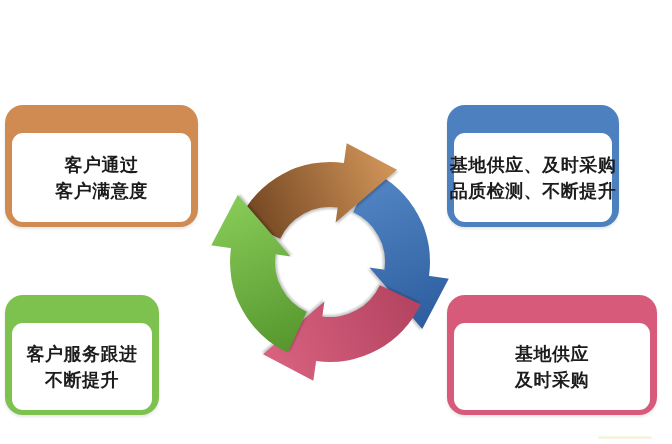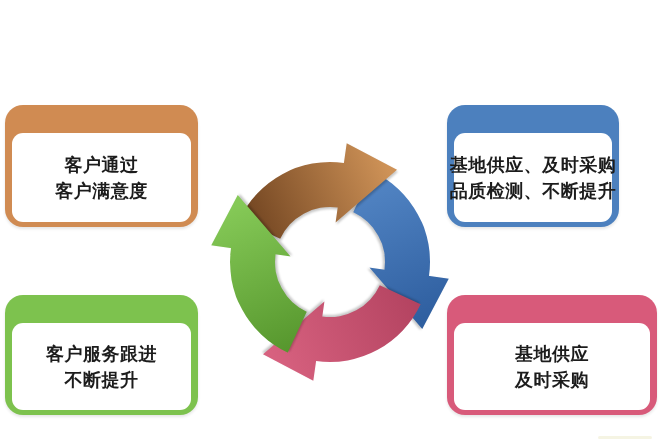--- a/index.html
+++ b/index.html
@@ -29,21 +29,21 @@
     font-size:18px;
     font-weight:bold;
     line-height:26px;
     color:#1c1c1c;
     letter-spacing:0.5px;
     white-space:nowrap;
     text-align:center;
   }
   .box-order   {left:5px;  top:105px; width:193px; height:122px;}
   .box-supply  {left:447px;top:105px; width:172px; height:122px;}
-  .box-service {left:5px;  top:295px; width:193px; height:120px;}
+  .box-service {left:5px;  top:295px; width:154px; height:120px;}
   .box-delivery{left:447px;top:295px; width:210px; height:120px;}
 
   
   .cycle-svg{
     position:absolute;
     left:195px;top:127px;
     width:270px;height:270px;
   }
   .cycle-arrow{filter:drop-shadow(1px 2px 1px rgba(0,0,0,0.22));}
 

